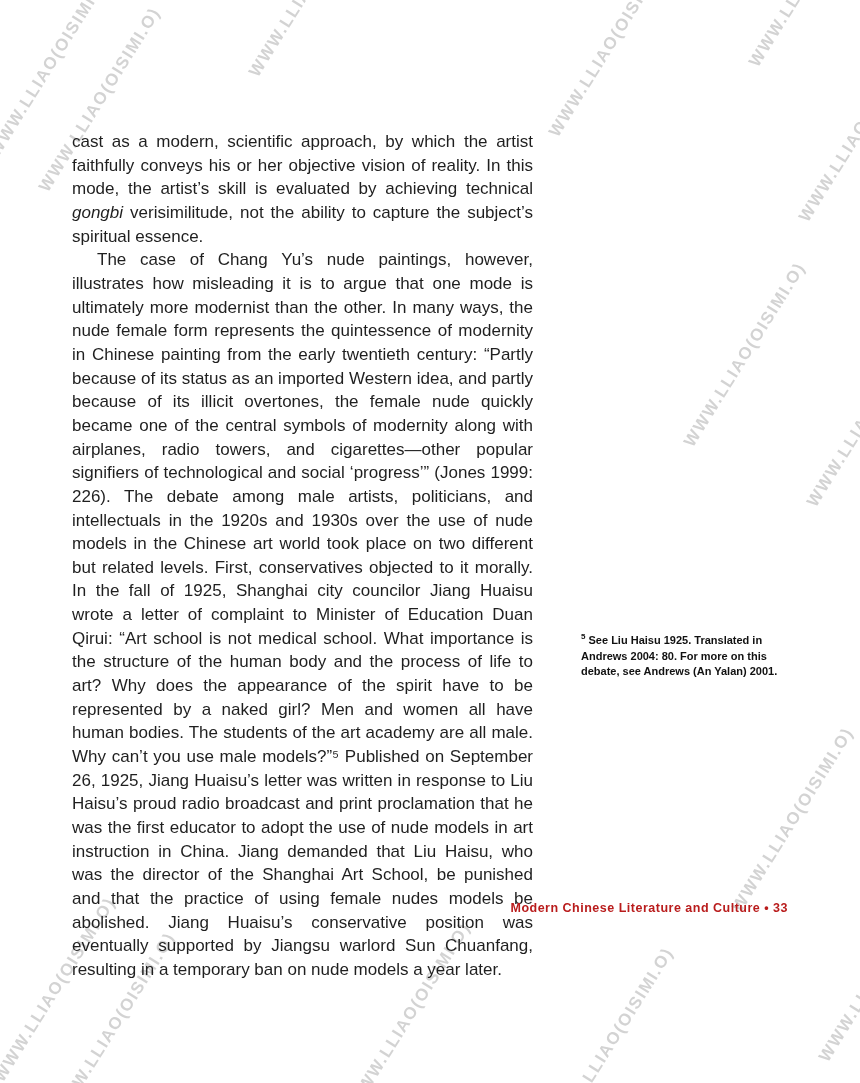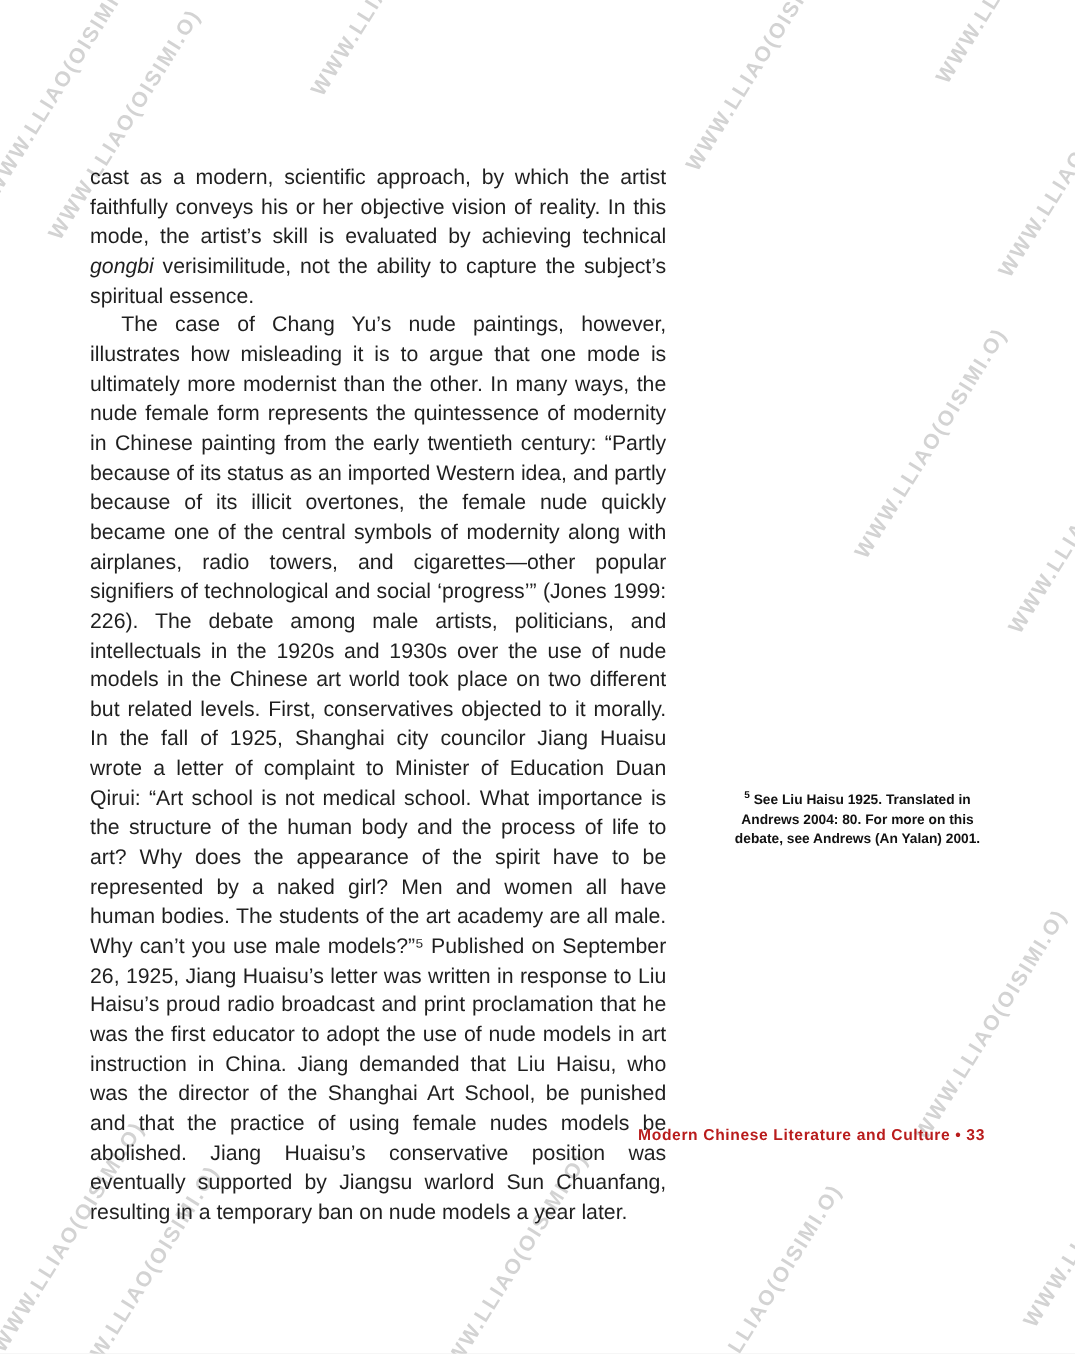--- a/index.html
+++ b/index.html
@@ -44,21 +44,21 @@
 
   
   .footnote {
     position: absolute;
     left: 581px;
     top: 633px;
     width: 210px;
     font-size: 11px;
     line-height: 15.5px;
     font-weight: bold;
-    text-align: center;
+    text-align: left;
     color: #111;
   }
   .footnote sup { font-size: 8px; line-height: 0; }
 
   
   .running-footer {
     position: absolute;
     right: 72px;
     top: 901px;
     font-size: 12.5px;

